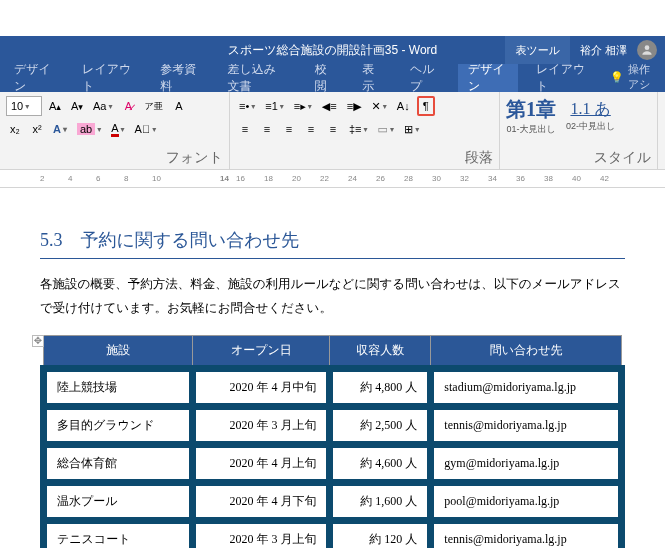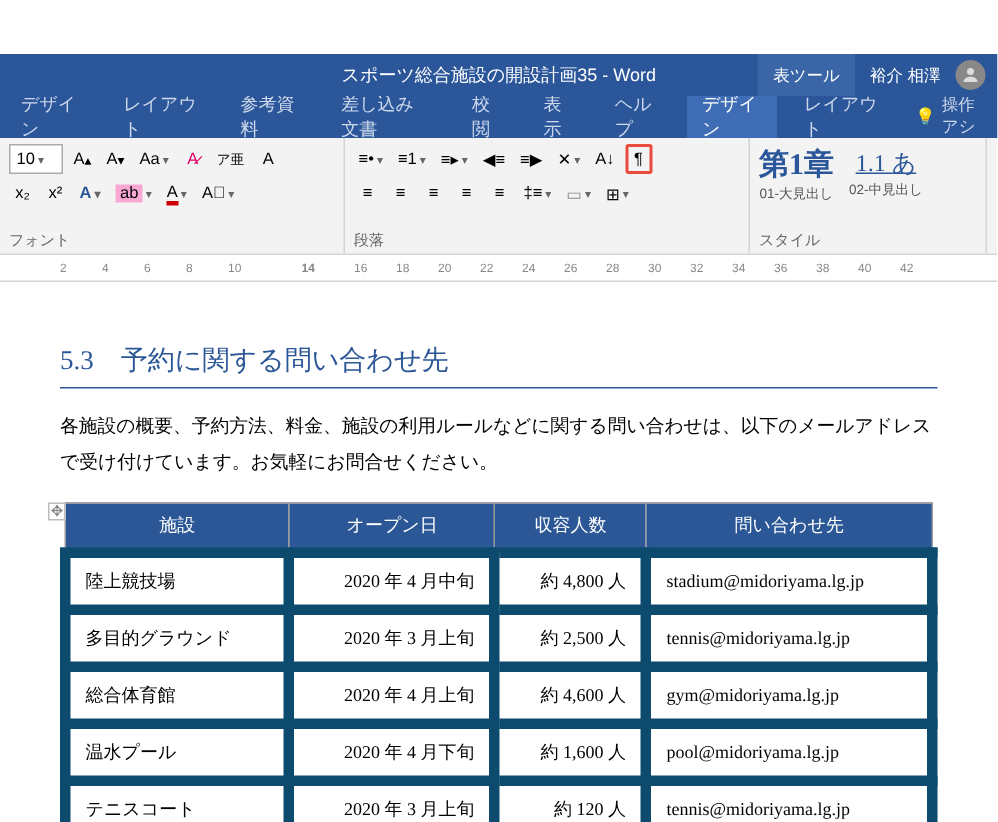--- a/index.html
+++ b/index.html
@@ -10,21 +10,21 @@
 .title-right { position: absolute; right: 8px; display: flex; align-items: center; gap: 6px; }
 .tool-context { background: #3a66a7; padding: 0 10px; height: 28px; display: flex; align-items: center; font-size: 11px; }
 .avatar { width: 20px; height: 20px; border-radius: 50%; background: #888; display: flex; align-items: center; justify-content: center; }
 .avatar svg { width: 14px; height: 14px; fill: #ddd; }
 .tabbar { background: #2b579a; color: #cfd9ec; display: flex; align-items: flex-end; height: 28px; padding: 0 4px; gap: 8px; }
 .tab { padding: 0 10px; height: 28px; display: flex; align-items: center; font-size: 12px; cursor: pointer; }
 .tab.active { background: #3e6db5; color: #fff; }
 .tell-me { display: flex; align-items: center; gap: 4px; margin-left: 6px; }
 .ribbon { background: #f3f3f3; border-bottom: 1px solid #d4d4d4; display: flex; height: 78px; }
 .ribbon-group { border-right: 1px solid #d4d4d4; padding: 4px 6px 2px 6px; display: flex; flex-direction: column; position: relative; }
-.ribbon-label { text-align: left; font-size: 10px; color: #666; padding-top: 2px; }
+.ribbon-label { text-align: right; font-size: 14px; color: #666; padding-top: 2px; }
 .ribbon-body { flex: 1; display: flex; flex-direction: column; gap: 3px; }
 .ribbon-row { display: flex; align-items: center; gap: 4px; }
 .rbtn { border: 1px solid transparent; background: transparent; padding: 2px; min-width: 18px; height: 20px; display: flex; align-items: center; justify-content: center; cursor: pointer; border-radius: 2px; }
 .rbtn.highlighted { border: 2px solid #e74c3c; }
 .dd { font-size: 8px; color: #666; margin-left: 2px; }
 .font-size-box { border: 1px solid #ababab; background: #fff; width: 36px; height: 20px; padding: 0 4px; display: flex; align-items: center; }
 .styles-group { width: 158px; }
 .style-item { display: inline-block; text-align: center; margin-right: 6px; }
 .style-preview { font-family: "Yu Mincho", serif; }
 .style-big { font-size: 20px; color: #2b579a; font-weight: bold; }
@@ -159,21 +159,21 @@
   </div>
 </div>
 
 <div class="ruler">
     <span style="left: 40px;">2</span>
     <span style="left: 68px;">4</span>
     <span style="left: 96px;">6</span>
     <span style="left: 124px;">8</span>
     <span style="left: 152px;">10</span>
     <span style="left: 180px; margin-top: 39px;">12</span>
-    <span style="left: 201px; font-weight: bold;">14</span>
+    <span style="left: 220px; font-weight: bold;">14</span>
     <span style="left: 236px;">16</span>
     <span style="left: 264px;">18</span>
     <span style="left: 292px;">20</span>
     <span style="left: 320px;">22</span>
     <span style="left: 348px;">24</span>
     <span style="left: 376px;">26</span>
     <span style="left: 404px;">28</span>
     <span style="left: 432px;">30</span>
     <span style="left: 460px;">32</span>
     <span style="left: 488px;">34</span>

